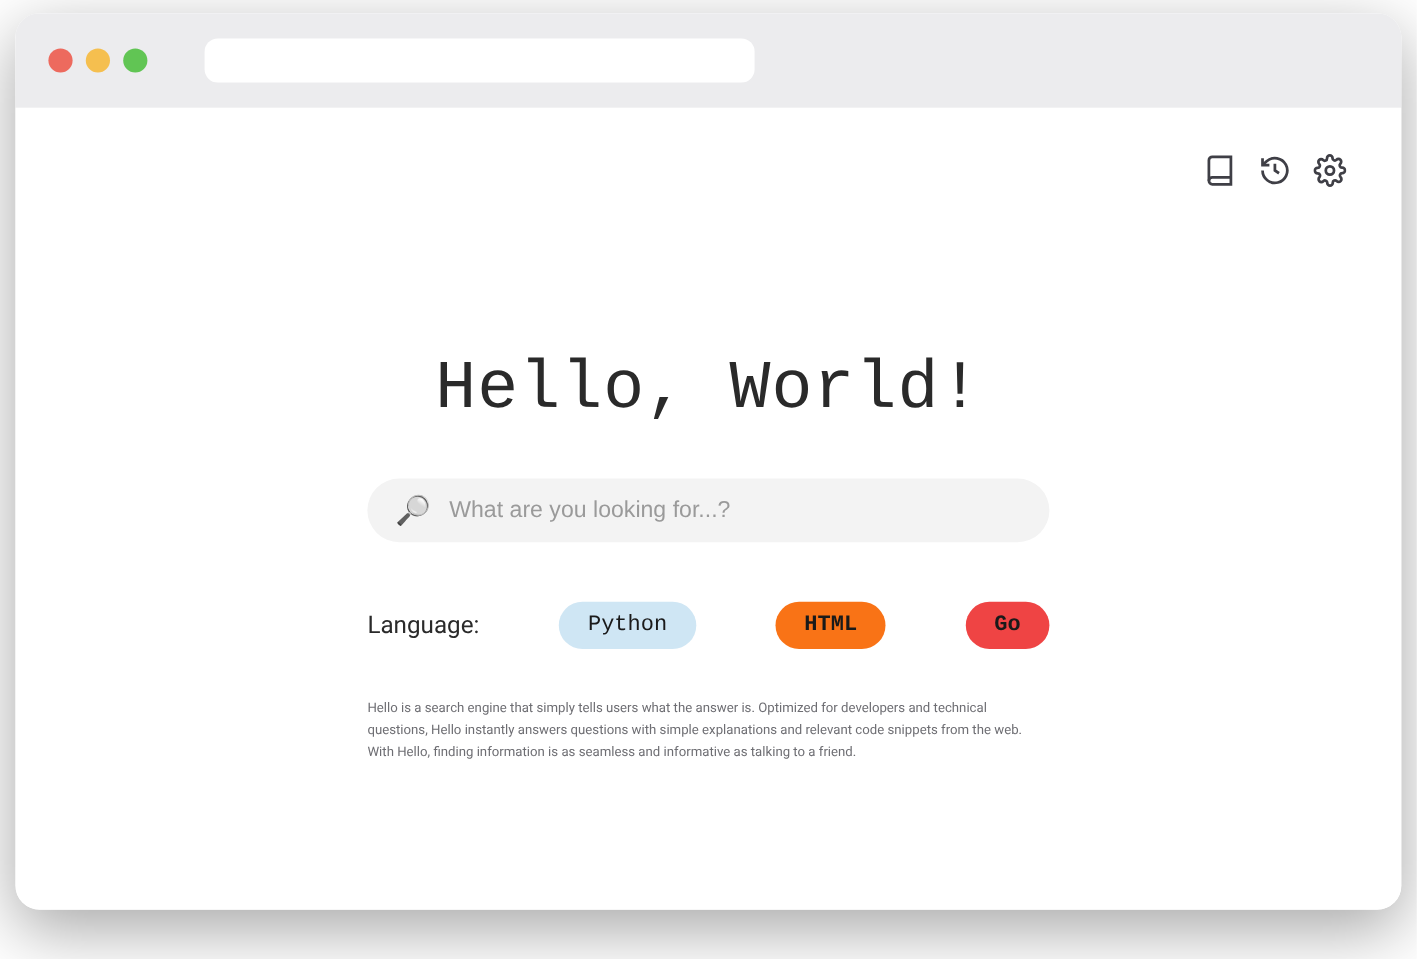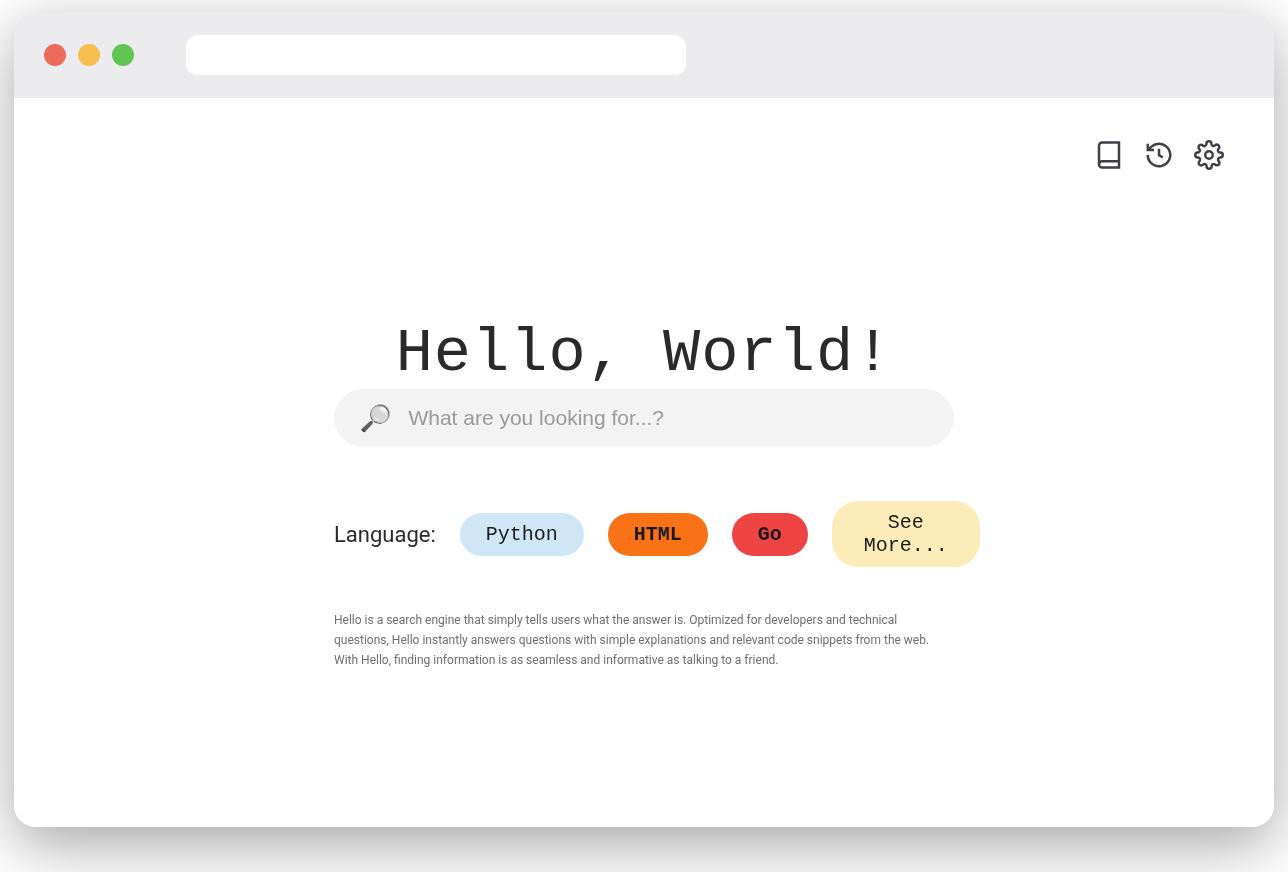--- a/index.html
+++ b/index.html
@@ -79,20 +79,21 @@
       margin: 220px auto 0;
       display: flex;
       flex-direction: column;
       align-items: center;
     }
     .title {
       font-family: "Courier New", monospace;
       font-size: 62px;
       font-weight: 400;
       color: #2a2a2a;
+      margin-bottom: 46px;
       letter-spacing: 1px;
     }
     .searchbox {
       width: 620px;
       height: 58px;
       background: #f3f3f3;
       border-radius: 30px;
       display: flex;
       align-items: center;
       padding: 0 26px;
@@ -186,19 +187,18 @@
       <div class="searchbox">
         <span class="mag">🔍</span>
         <input type="text" placeholder="What are you looking for...?" style="">
       </div>
 
       <div class="lang-row">
         <span class="lang-label">Language:</span>
         <button class="pill python">Python</button>
         <button class="pill html">HTML</button>
         <button class="pill go">Go</button>
-        <button class="pill more">See More...</button>
       </div>
 
       <p class="desc">Hello is a search engine that simply tells users what the answer is. Optimized for developers and technical questions, Hello instantly answers questions with simple explanations and relevant code snippets from the web. With Hello, finding information is as seamless and informative as talking to a friend.</p>
     </div>
   </div>
 </div>
 
 </body></html>

